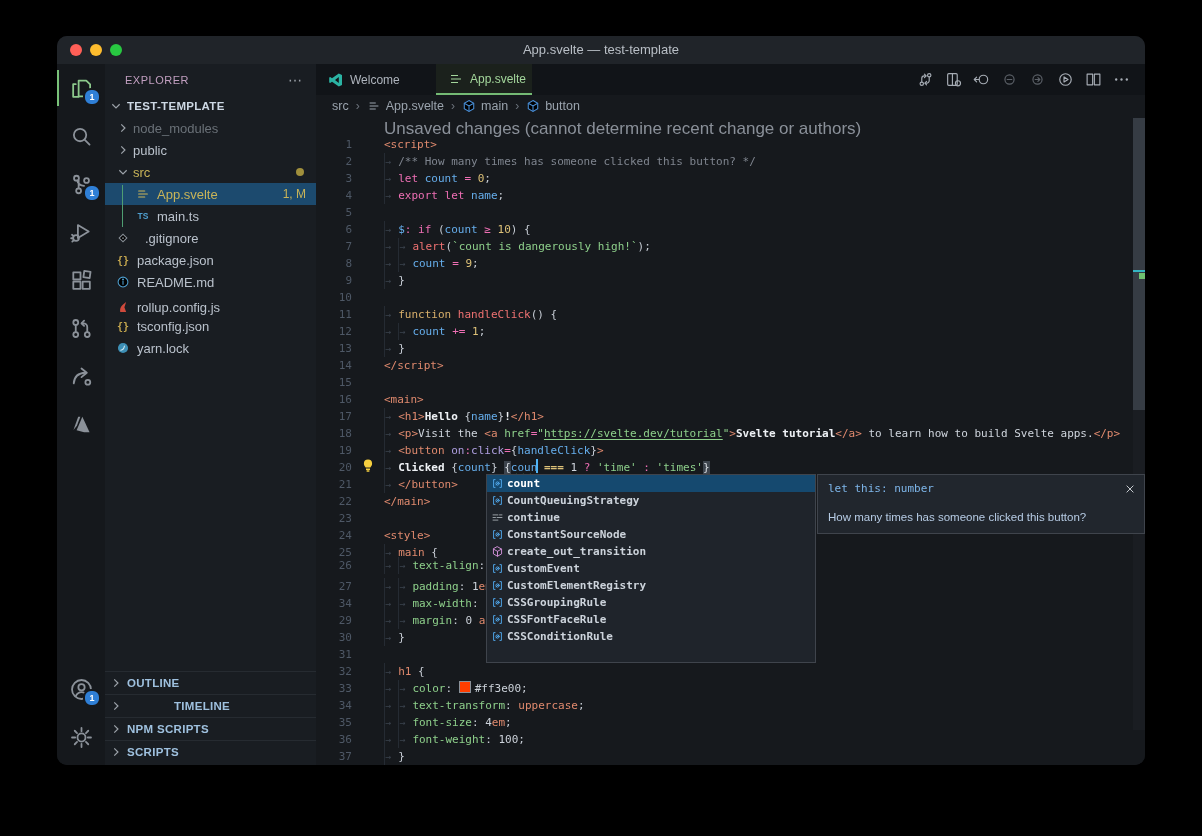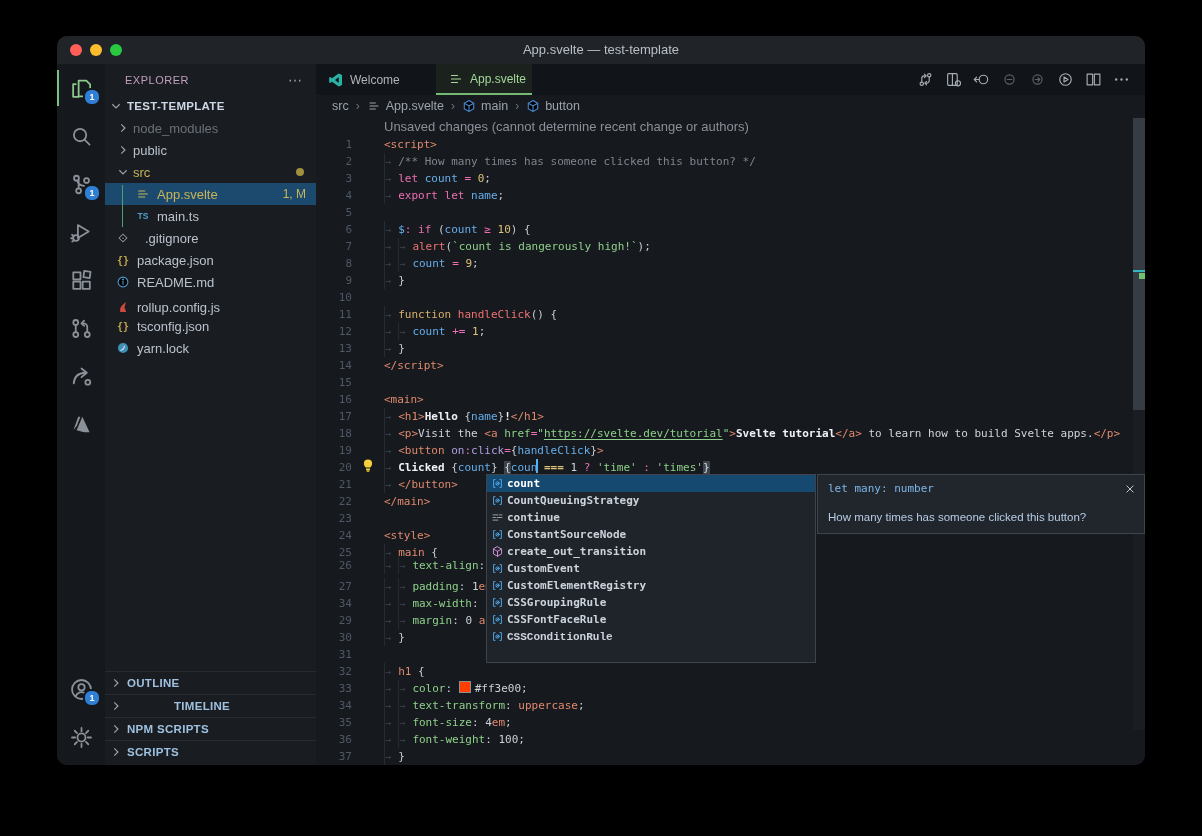--- a/index.html
+++ b/index.html
@@ -53,21 +53,21 @@
   .eactions{position:absolute;right:10px;top:0;height:31px;display:flex;align-items:center;}
   .ea{width:28px;height:24px;display:flex;align-items:center;justify-content:center;color:#a6acb4;cursor:pointer;}
   .ea.dim{color:#5c6168;}
   .ea svg{width:17px;height:17px;stroke:currentColor;fill:none;stroke-width:1.1;stroke-linecap:round;stroke-linejoin:round;}
   .bcrumb{position:absolute;left:0;top:31px;right:0;height:22px;display:flex;align-items:center;padding-left:16px;font-size:12.5px;color:#9aa3ad;}
   .bc-item{display:flex;align-items:center;cursor:pointer;}
   .bc-sep{margin:0 7px;color:#6b727b;font-size:12px;}
   .bc-item svg{width:14px;height:14px;margin-right:5px;stroke-width:1.2;}
   
   .codearea{position:absolute;left:0;top:53px;right:0;bottom:0;font-family:"DejaVu Sans Mono",monospace;}
-  .annot{position:absolute;left:68px;top:2px;font-family:"Liberation Sans",sans-serif;font-size:13px;color:#8a9099;}
+  .annot{position:absolute;left:68px;top:2px;font-family:"Liberation Sans",sans-serif;font-size:17px;color:#8a9099;}
   .line{position:absolute;left:0;right:13px;height:17px;}
   .ln{position:absolute;left:0;width:36px;text-align:right;font-size:11px;line-height:17px;color:#4e5866;}
   .lc{position:absolute;left:68px;top:0;font-size:11px;line-height:17px;white-space:pre;}
   .ind{display:inline-block;width:13.2px;border-left:1px solid #252b33;color:#3b434e;font-size:10px;}
   .s-tag{color:#e08a6e}.s-kw{color:#ee6fb4}.s-kwy{color:#d9b06b}.s-var{color:#66aeec}
   .s-fn{color:#ef7272}.s-num{color:#ddc178}.s-str{color:#8ed08b}
   .s-link{color:#8ed08b;text-decoration:underline;text-underline-offset:2px}
   .s-cmt{color:#7f858f}.s-txt{color:#cfd5dd}.s-pun{color:#c6ccd4}
   .s-bold{color:#eef1f5;font-weight:700}
   .s-attr{color:#8ed08b}.s-dir{color:#ae9fe0}.s-prop{color:#8ed08b}
@@ -671,25 +671,25 @@
             <div style="display: inline;">CSSFontFaceRule</div>
           </div>
           <div class="sg-row">
             <div class="sg-icon">
               <svg viewBox="0 0 16 16" stroke="#4fa6e8">
                 <path d="M5 3.2H3.2v9.6H5M11 3.2h1.8v9.6H11"></path>
                 <circle cx="8" cy="8" r="2"></circle>
                 <path d="M6.3 9.7 9.7 6.3"></path>
               </svg>
             </div>
-            <div style="display: inline; font-family: Liberation Mono, monospace;">CSSConditionRule</div>
+            <div style="display: inline;">CSSConditionRule</div>
           </div>
         </div>
       <div class="docs">
-        <div class="docs-sig">let many: number</div>
+        <div class="docs-sig">let this: number</div>
         <div class="docs-desc">How many times has someone clicked this button?</div>
         <div class="docs-close" id="docs-close"><svg viewBox="0 0 16 16">
               <path d="M3.5 3.5l9 9M12.5 3.5l-9 9"></path>
             </svg></div>
       </div>
       <div class="sbar">
         <div class="sbar-thumb"></div>
         <div class="mark-cyan"></div>
         <div class="mark-green"></div>
       </div>

